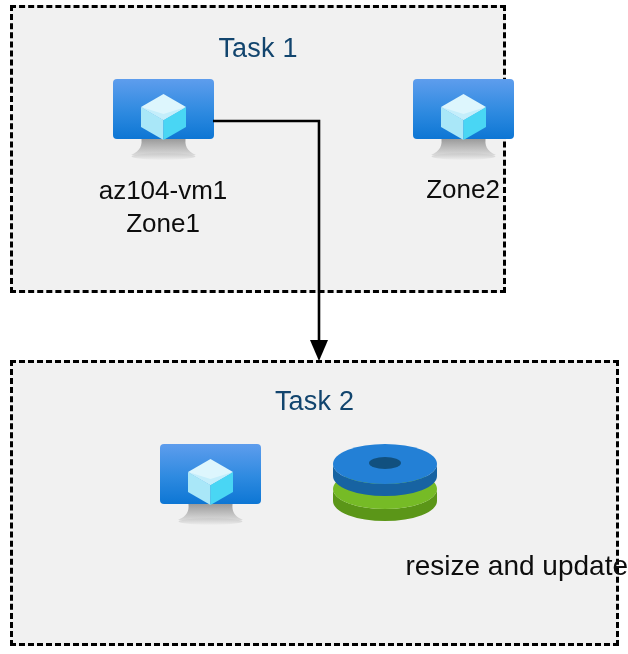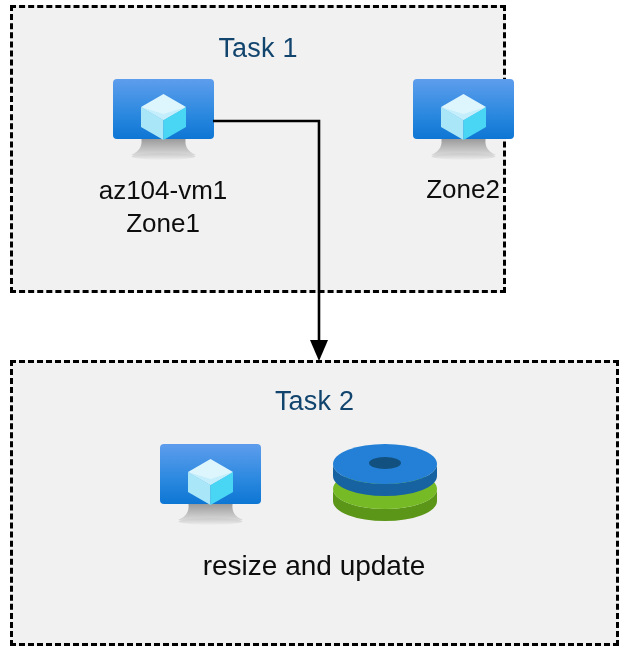--- a/index.html
+++ b/index.html
@@ -56,21 +56,21 @@
     line-height: 33px;
     color: #0d0d0d;
     margin-top: 14px;
     white-space: nowrap;
   }
   #resize-label {
     position: absolute;
     left: 0;
     top: 548px;
     width: 628px;
-    text-align: center;
+    text-align: right;
     font-size: 28px;
     line-height: 36px;
     color: #0d0d0d;
   }
 
   
   .vm-icon {
     position: relative;
     width: 103px;
     height: 82px;

